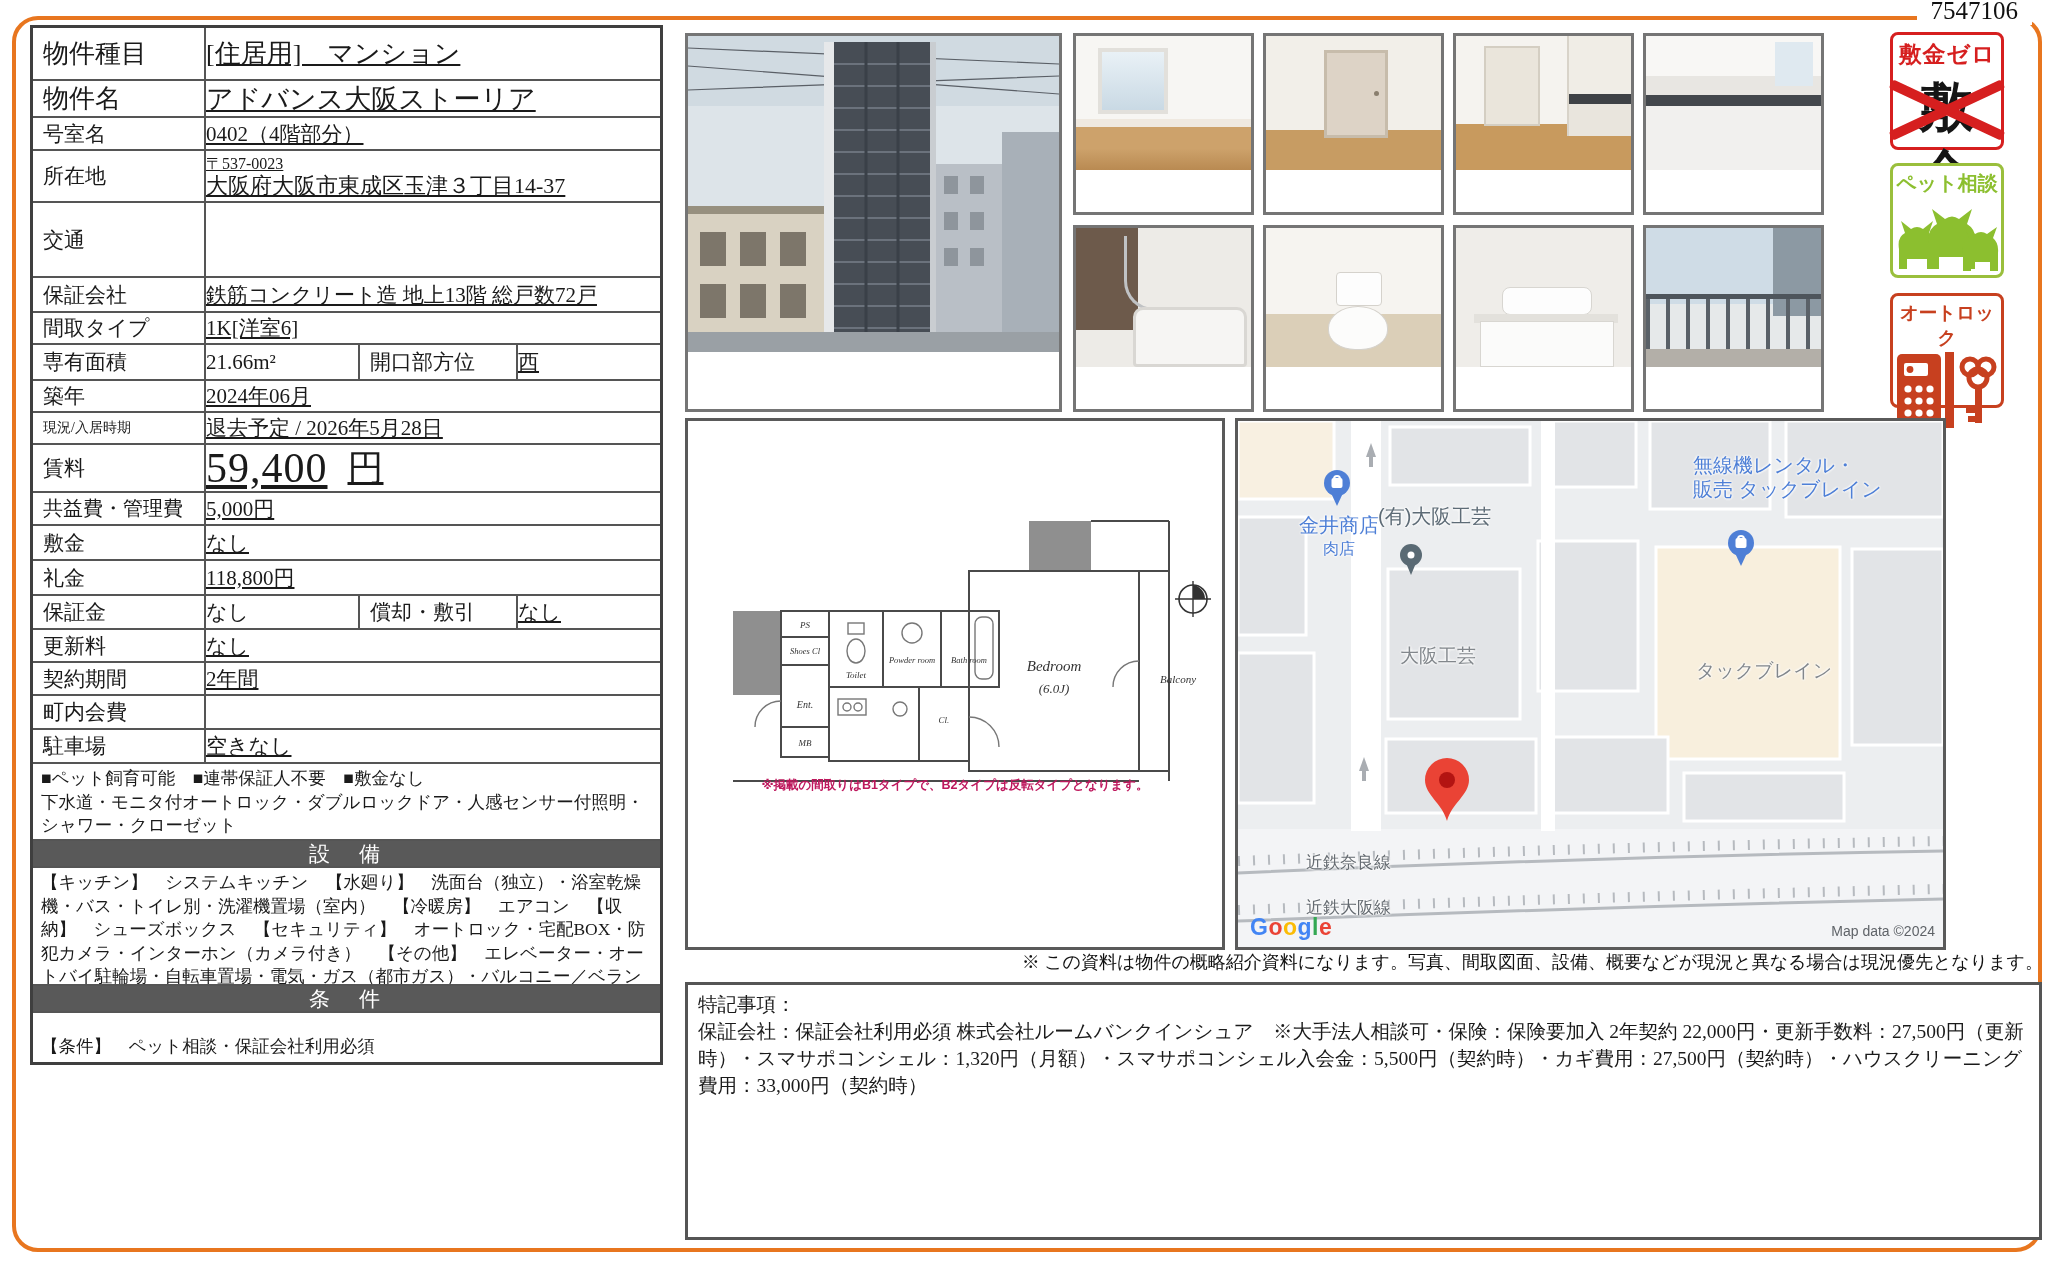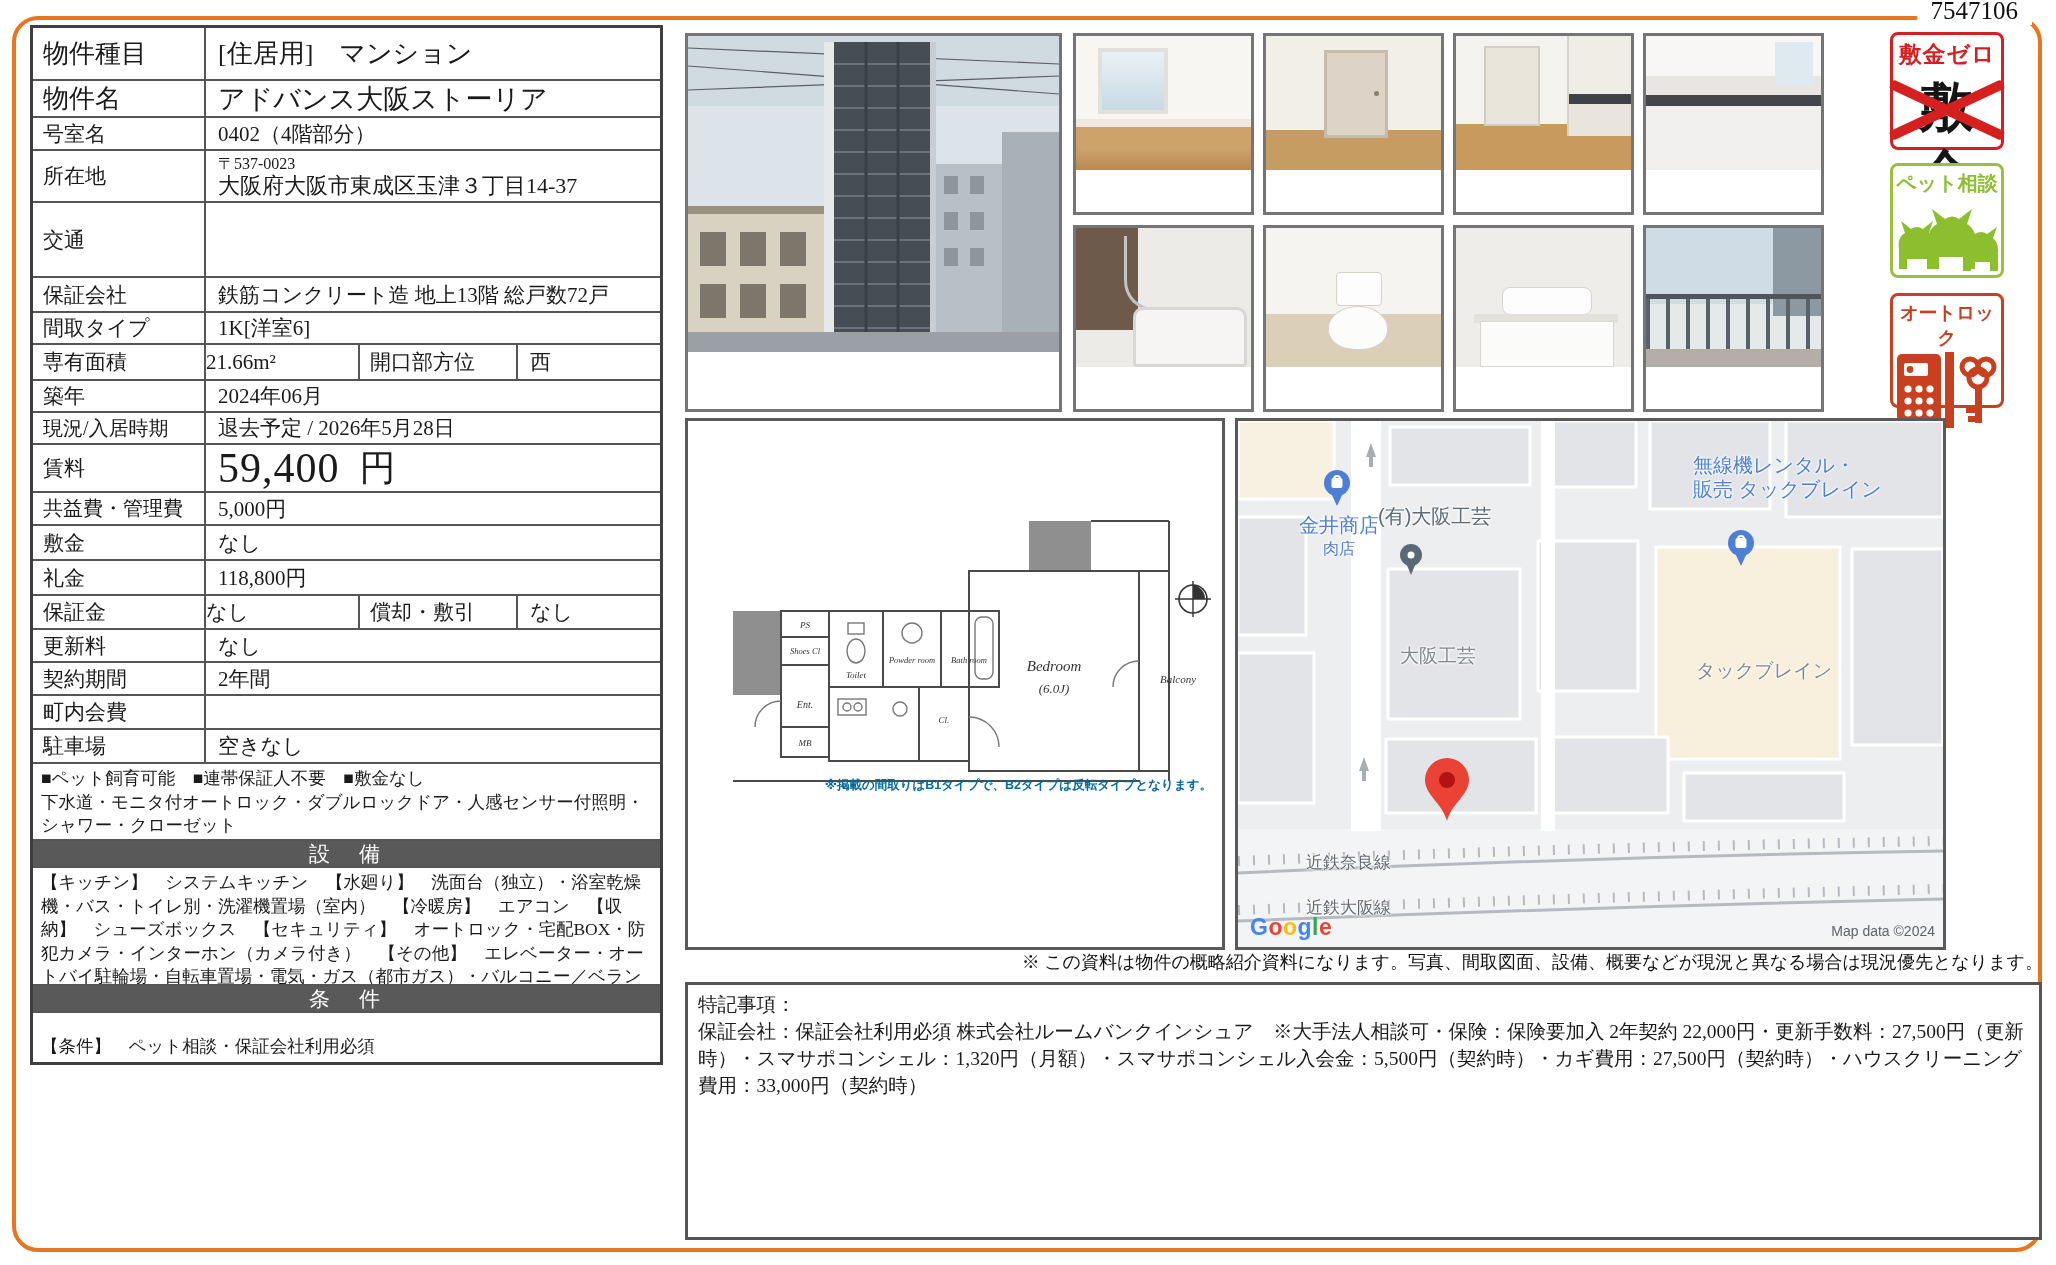--- a/index.html
+++ b/index.html
@@ -10,21 +10,21 @@
   .doc-number{position:absolute;top:-3px;right:24px;background:#fff;padding:0 14px;
               font-size:25px;color:#111;z-index:5;}
 
   
   .info-table{position:absolute;left:30px;top:25px;width:633px;box-sizing:border-box;
               border:3px solid #3f3f3f;background:#fff;}
   .trow{display:flex;border-bottom:2px solid #555;box-sizing:border-box;}
   .trow:last-child{border-bottom:none;}
   .tl{flex:0 0 173px;border-right:2px solid #555;display:flex;align-items:center;
       padding-left:10px;box-sizing:border-box;font-size:21px;}
-  .tv{flex:1;display:flex;align-items:center;padding-left:12px;box-sizing:border-box;font-size:21px;}
+  .tv{flex:1;display:flex;align-items:center;padding-left:0;box-sizing:border-box;font-size:21px;text-decoration:underline;}
   .tv1{flex:0 0 152px;display:flex;align-items:center;box-sizing:border-box;font-size:21px;}
   .tl2{flex:0 0 160px;border-left:2px solid #555;border-right:2px solid #555;display:flex;
        align-items:center;padding-left:10px;box-sizing:border-box;font-size:21px;}
   .big{font-size:26px;}
   .col{flex-direction:column;align-items:flex-start;justify-content:center;}
   .postal{font-size:16px;line-height:18px;}
   .addr{font-size:22px;line-height:25px;}
   .tr-line{font-size:21px;line-height:27px;}
   .transport{justify-content:flex-start;padding-top:4px;}
   .rent-num{font-size:42px;letter-spacing:1px;}
@@ -87,22 +87,22 @@
   .b-cross{position:relative;height:72px;margin-top:2px;}
   .b-cross-text{display:block;text-align:center;font-family:"Liberation Sans","DejaVu Sans",sans-serif;
                 font-weight:900;font-size:54px;line-height:68px;color:#151515;letter-spacing:2px;}
   .xbar{position:absolute;left:-8px;right:-8px;top:33px;height:10px;background:#d61f1f;border-radius:3px;}
   .xbar.a{transform:rotate(25deg);} .xbar.b{transform:rotate(-25deg);}
   .b-art{display:block;margin:2px auto 0;}
 
   
   .floorplan{position:absolute;left:685px;top:418px;width:540px;height:532px;box-sizing:border-box;
              border:3px solid #5a5a5a;background:#fff;}
-  .fp-note{position:absolute;left:10px;right:10px;top:356px;text-align:right;
-           font-family:"Liberation Sans","DejaVu Sans",sans-serif;font-size:12.5px;font-weight:bold;color:#0369a1;}
+  .fp-note{position:absolute;left:10px;right:10px;top:356px;text-align:center;
+           font-family:"Liberation Sans","DejaVu Sans",sans-serif;font-size:12.5px;font-weight:bold;color:#be185d;}
   .fp-svg text{font-family:"Liberation Serif","DejaVu Serif",serif;font-style:italic;fill:#333;text-anchor:middle;}
 
   
   .map{position:absolute;left:1235px;top:418px;width:711px;height:532px;box-sizing:border-box;
        border:3px solid #5a5a5a;background:#eceef0;overflow:hidden;}
   .map-label{position:absolute;font-family:"Liberation Sans","DejaVu Sans",sans-serif;
              text-shadow:0 0 3px #fff,0 0 3px #fff,0 0 3px #fff;white-space:nowrap;}
   .ml-blue{color:#4e7fd6;font-size:20px;line-height:24px;}
   .ml-gray{color:#5d6b76;font-size:20px;}
   .ml-bldg{color:#82878c;font-size:19px;}
@@ -163,21 +163,21 @@
       <div class="tl">専有面積</div>
       <div class="tv1">21.66m²</div>
       <div class="tl2">開口部方位</div>
       <div class="tv">西</div>
     </div>
     <div class="trow" style="height:32px">
       <div class="tl">築年</div>
       <div class="tv">2024年06月</div>
     </div>
     <div class="trow" style="height:32px">
-      <div class="tl" style="font-size:20px">現況/入居時期</div>
+      <div class="tl" style="font-size:14px">現況/入居時期</div>
       <div class="tv">退去予定 / 2026年5月28日</div>
     </div>
     <div class="trow" style="height:48px">
       <div class="tl">賃料</div>
       <div class="tv">
         <span class="rent-num">59,400</span>
         <span class="rent-yen">円</span>
       </div>
     </div>
     <div class="trow" style="height:33px">

